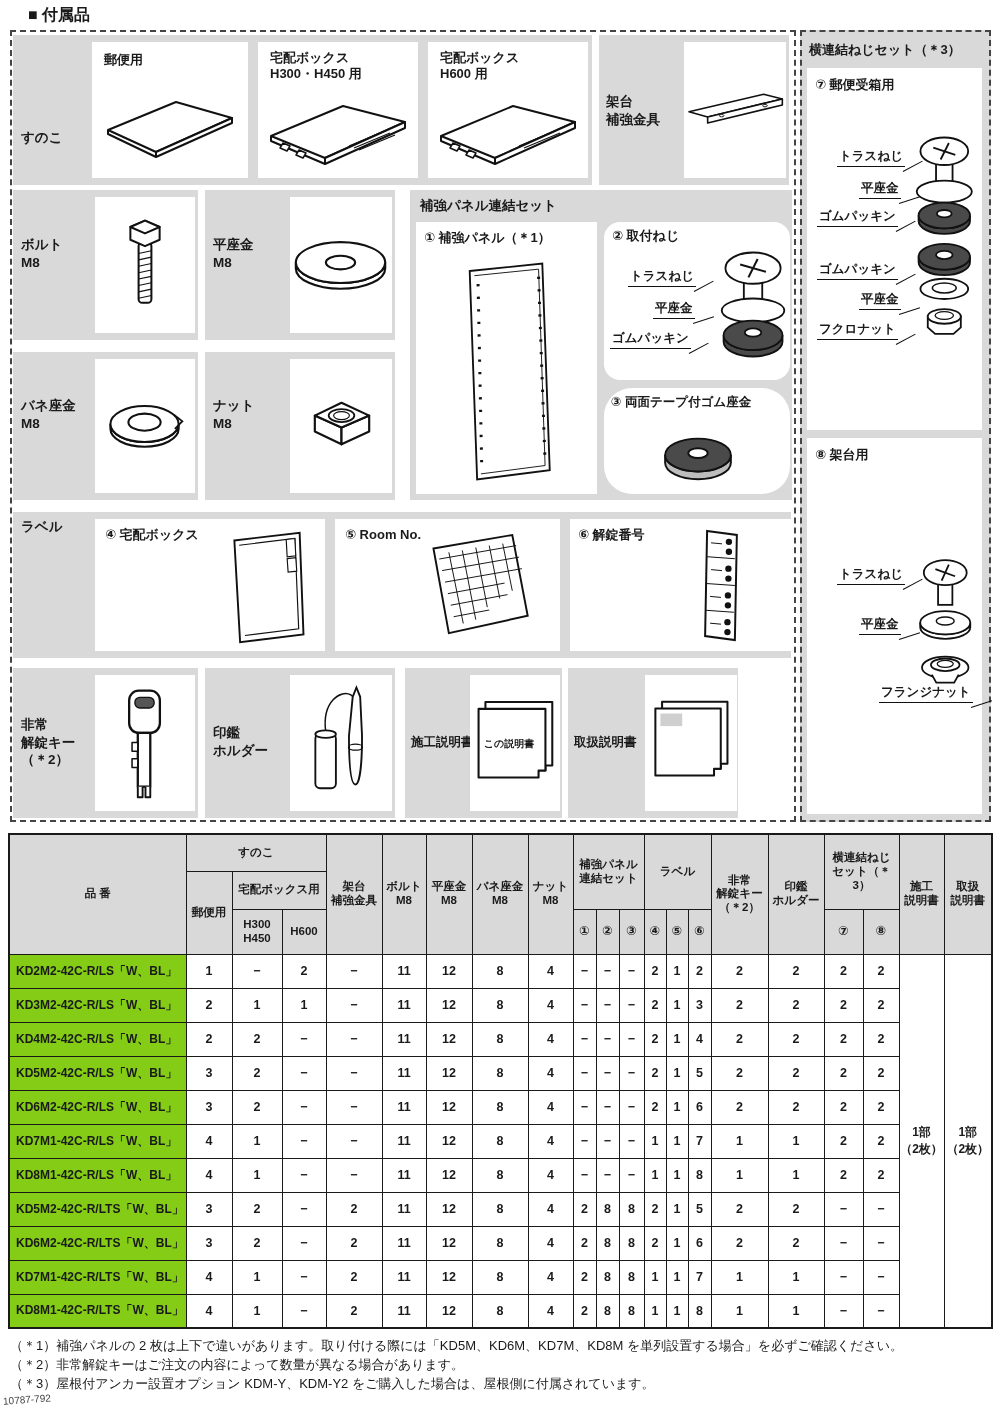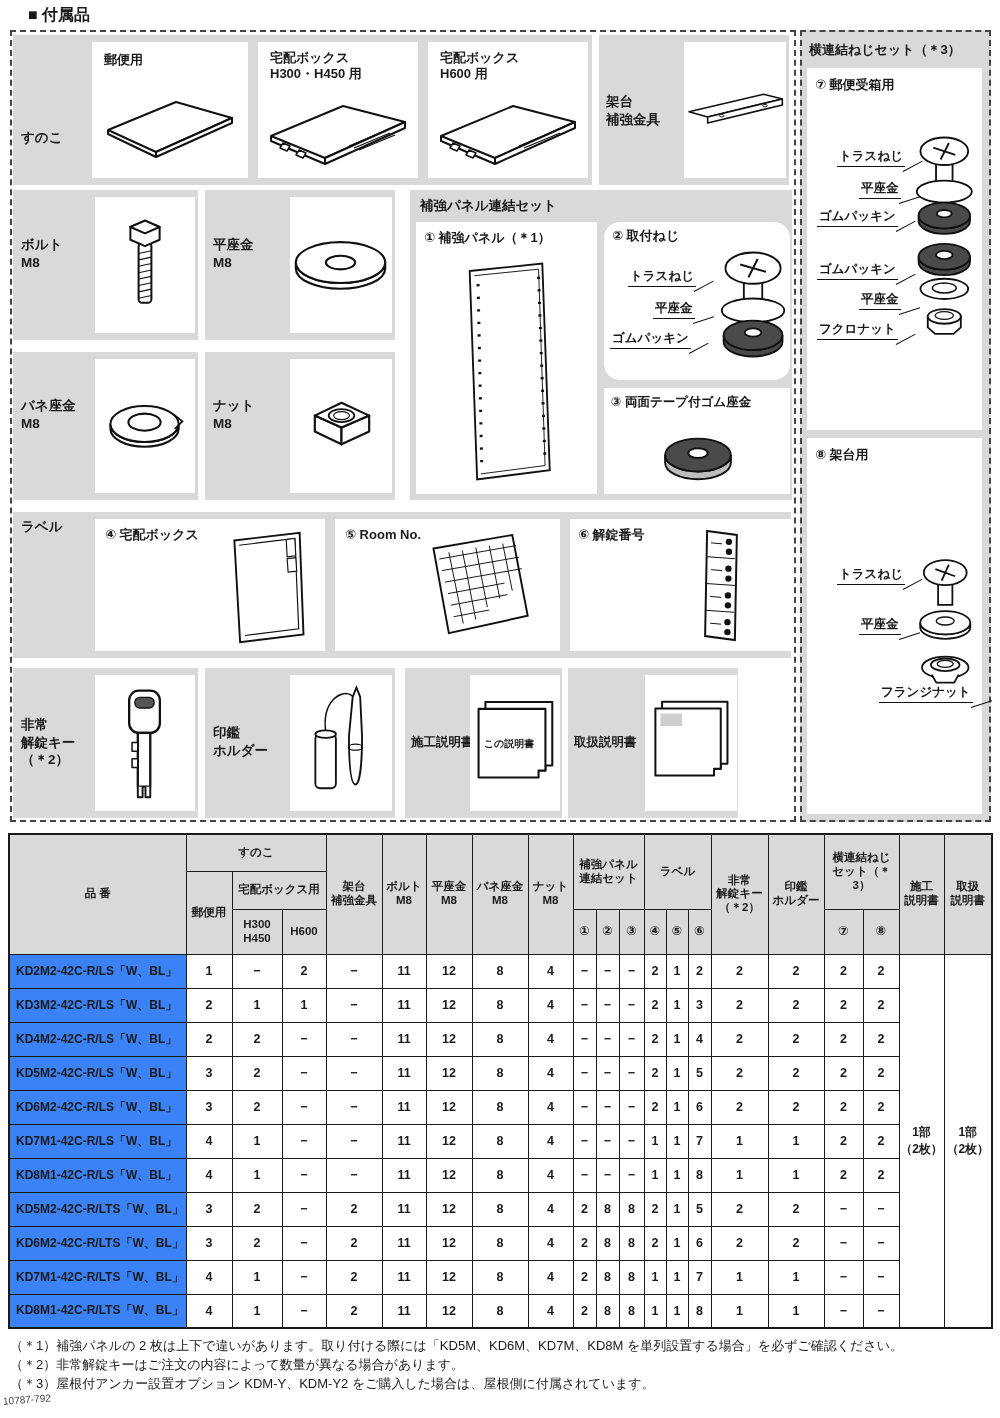--- a/index.html
+++ b/index.html
@@ -19,21 +19,21 @@
   .co{position:absolute;font-size:12.5px;font-weight:600;border-bottom:1.6px solid #111;padding:0 2px 1px 2px;white-space:nowrap;}
   .co::after{content:"";position:absolute;right:-20px;bottom:-6px;width:22px;border-top:1.6px solid #111;transform:rotate(-28deg);transform-origin:left center;}
   .co.f::after{transform:rotate(-18deg);}
   .settitle{position:absolute;font-weight:bold;font-size:13.5px;}
   .doc-overlay{position:absolute;font-size:10px;font-weight:bold;text-align:center;}
   
   table.parts{border-collapse:collapse;table-layout:fixed;border:2px solid #1a1a1a;}
   .parts th,.parts td{border:1.5px solid #1a1a1a;padding:0;text-align:center;vertical-align:middle;white-space:pre-line;overflow:hidden;}
   .parts thead th{background:#d9d9d9;font-size:11.5px;font-weight:bold;line-height:1.2;}
   .parts thead th.circ{font-size:12.5px;}
-  .parts tbody th.model{text-align:left;padding-left:6px;font-size:12px;font-weight:bold;background:#3b82f6;white-space:nowrap;}
+  .parts tbody th.model{text-align:left;padding-left:6px;font-size:12px;font-weight:bold;background:#84cc16;white-space:nowrap;}
   .parts tbody td{font-size:12.5px;font-weight:bold;}
   .footnote{position:absolute;font-size:13px;white-space:nowrap;}
   .docnum{position:absolute;font-size:10px;color:#444;transform:rotate(-4deg);}
 </style>
 </head>
 <body>
 
 <div class="abs title" style="left:28px;top:5px;">■ 付属品</div>
 
 <div class="abs dashed" style="left:10px;top:30px;width:782px;height:788px;"></div>
@@ -195,21 +195,21 @@
         <ellipse cx="62" cy="68" rx="34" ry="13"></ellipse>
         <path d="M30,95 a32,16 0 0,0 64,0 l0,7 a32,16 0 0,1 -64,0 Z" fill="#4a4a4a"></path>
         <ellipse cx="62" cy="95" rx="32" ry="16" fill="#4a4a4a"></ellipse>
         <ellipse cx="62" cy="92" rx="9" ry="4.5" fill="#fff"></ellipse>
       </g>
     </svg>
     <div class="co" style="left:24px;top:46px;">トラスねじ</div>
     <div class="co f" style="left:49px;top:78px;">平座金</div>
     <div class="co" style="left:6px;top:108px;">ゴムパッキン</div>
   </div>
-  <div class="wbox" style="left:194px;top:198px;width:186px;height:106px;">
+  <div class="wbox" style="left:194px;top:198px;width:186px;height:106px;border-radius:28px;">
     <div class="caption sm" style="left:7px;top:7px;">③ 両面テープ付ゴム座金</div>
     <svg class="abs" style="left:50px;top:40px;" width="88" height="58" viewBox="0 0 90 60">
       <g stroke="#111" stroke-width="2">
         <path d="M11,28 a34,17 0 0,0 68,0 l0,8 a34,17 0 0,1 -68,0 Z" fill="#bdbdbd"></path>
         <ellipse cx="45" cy="28" rx="34" ry="17" fill="#4a4a4a"></ellipse>
         <ellipse cx="45" cy="26" rx="10" ry="5" fill="#fff"></ellipse>
       </g>
     </svg>
   </div>
 </div>

